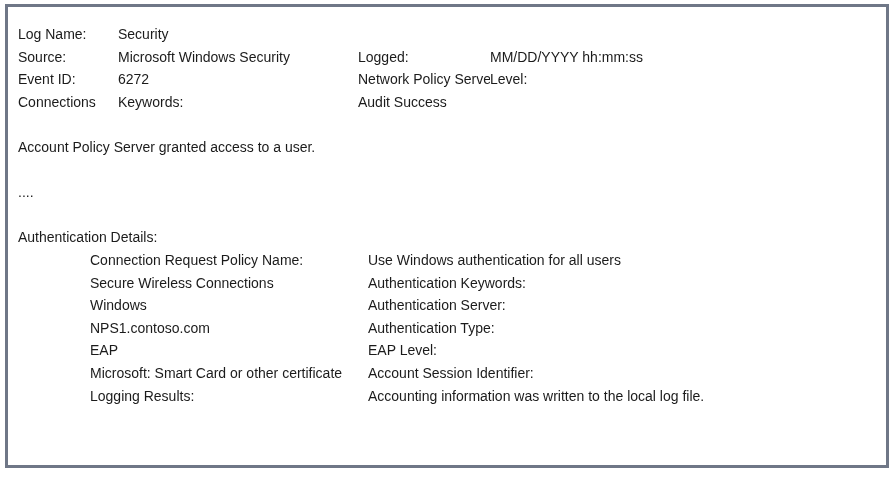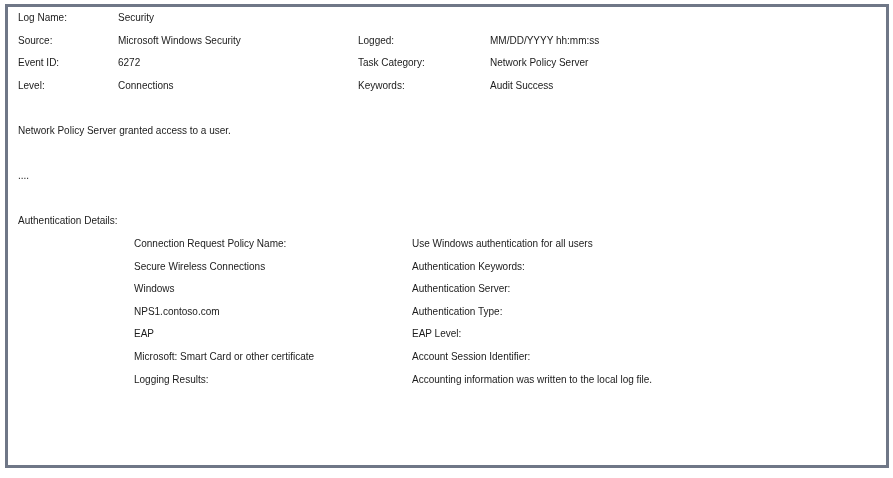--- a/index.html
+++ b/index.html
@@ -14,23 +14,23 @@
     box-sizing: border-box;
     position: absolute;
     left: 5px;
     top: 4px;
     width: 884px;
     height: 464px;
     border: 3px solid #6f7787;
     background: #ffffff;
   }
   .content {
-    padding: 0 8px 0 10px;
+    padding: 16px 8px 0 10px;
     font-family: "Liberation Sans", sans-serif;
-    font-size: 10px;
+    font-size: 14px;
     line-height: 22.6px;
     color: #1b1b1b;
     white-space: nowrap;
   }
   .header-grid {
     display: grid;
     grid-template-columns: 100px 240px 132px 1fr;
   }
   .header-grid > div {
     height: 22.6px;
@@ -39,21 +39,21 @@
   .line {
     height: 22.6px;
     overflow: hidden;
   }
   .blank {
     height: 22.6px;
   }
   .details-grid {
     display: grid;
     grid-template-columns: 278px 1fr;
-    margin-left: 116px;
+    margin-left: 72px;
   }
   .details-grid > div {
     height: 22.6px;
     overflow: hidden;
   }
 </style>
 </head>
 <body>
 
 <div class="frame" style="border-color: rgb(111, 119, 135); background: rgb(255, 255, 255);">
@@ -65,32 +65,31 @@
       <div></div>
       <div></div>
 
       <div>Source:</div>
       <div>Microsoft Windows Security</div>
       <div>Logged:</div>
       <div>MM/DD/YYYY hh:mm:ss</div>
 
       <div>Event ID:</div>
       <div>6272</div>
-      <div>Task Category:</div>
       <div>Network Policy Server</div>
 
       <div>Level:</div>
       <div>Connections</div>
       <div>Keywords:</div>
       <div>Audit Success</div>
     </div>
 
     <div class="blank"></div>
 
-    <div class="line">Network Policy Server granted access to a user.</div>
+    <div class="line">Account Policy Server granted access to a user.</div>
 
     <div class="blank"></div>
 
     <div class="line">....</div>
 
     <div class="blank"></div>
 
     <div class="line">Authentication Details:</div>
 
     <div class="details-grid">

